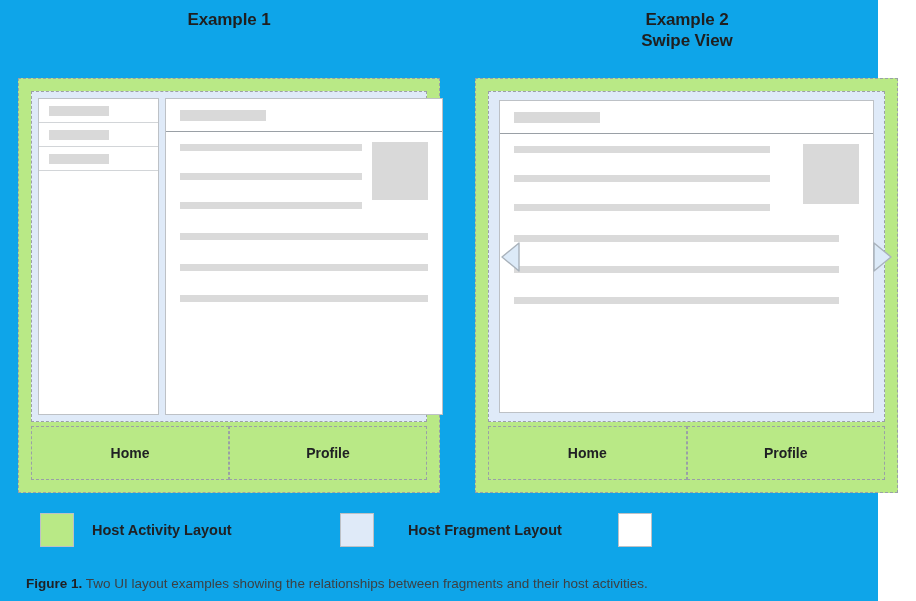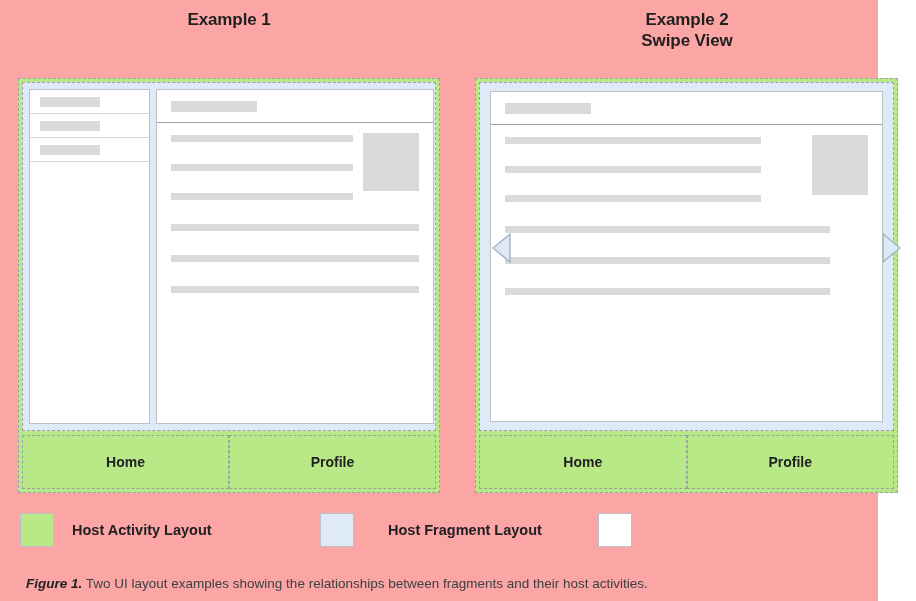--- a/index.html
+++ b/index.html
@@ -4,42 +4,42 @@
 <style>
   * { box-sizing: border-box; }
   html, body {
     margin: 0; padding: 0;
     width: 916px; height: 601px;
     background: #ffffff;
     font-family: "Liberation Sans", sans-serif;
     overflow: hidden;
   }
 
-  .page { position: relative; width: 878px; height: 601px; background:#fca5a5; }
+  .page { position: relative; width: 878px; height: 601px; background:#0ea5e9; }
 
   
   .titles { display:flex; width:916px; padding-top:10px; }
   .title-col { width:458px; text-align:center; }
   .title-line {
     font-size: 17px;
     font-weight: bold;
     color: #1f1f1f;
     line-height: 20.5px;
     letter-spacing: -0.1px;
   }
 
   
   .examples { position:absolute; top:78px; left:0; width:916px; height:420px; }
 
   
   .host-activity {
     position:absolute;
     background: #b9e986;
     border: 1px dashed #9aa0a6;
-    padding: 3px;
+    padding: 12px;
     display:flex;
     flex-direction:column;
   }
   .ex1 { left:18px;  top:0; width:422px; height:415px; }
   .ex2 { left:475px; top:0; width:423px; height:415px; }
 
   
   .host-fragment {
     background: #dfeaf8;
     border: 1px dashed #9aa0a6;
@@ -111,21 +111,21 @@
     display:flex; align-items:center; justify-content:center;
     font-size: 14px; font-weight: bold; color:#202124;
     background: transparent;
   }
   .nav-item + .nav-item { border-left: 1px dashed #9aa0a6; }
 
   
   .legend {
     position:absolute; top:513px; left:0; width:916px;
     display:flex; align-items:center;
-    padding-left: 20px;
+    padding-left: 40px;
   }
   .legend-item { display:flex; align-items:center; }
   .legend-item.i0 { width: 300px; }
   .legend-item.i1 { width: 278px; gap: 16px; }
   .legend-swatch {
     width: 34px; height: 34px;
     border: 1px solid #bdc1c6;
     flex:0 0 34px;
   }
   .legend-label {
@@ -136,21 +136,21 @@
     white-space: nowrap;
   }
 
   
   .caption {
     position:absolute; top:575px; left:26px; width:870px;
     font-size: 13.5px;
     color: #3c4043;
     line-height: 18px;
   }
-  .caption b { color:#202124;font-style:italic; }
+  .caption b { color:#202124; }
 </style>
 </head>
 <body>
 
 <div class="page">
 
   <div class="titles">
     <div class="title-col">
       <div class="title-line">Example 1</div>
     </div>

